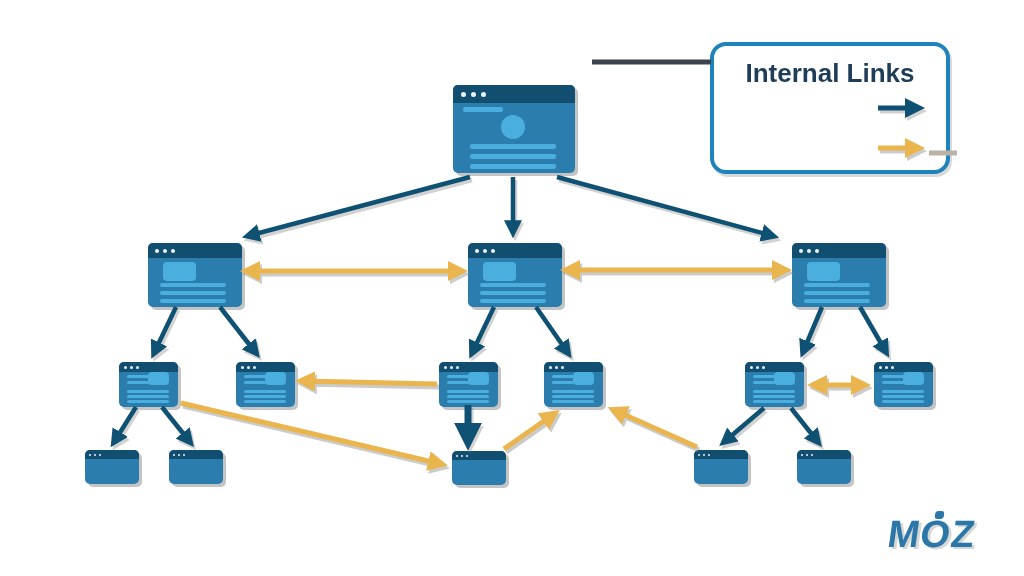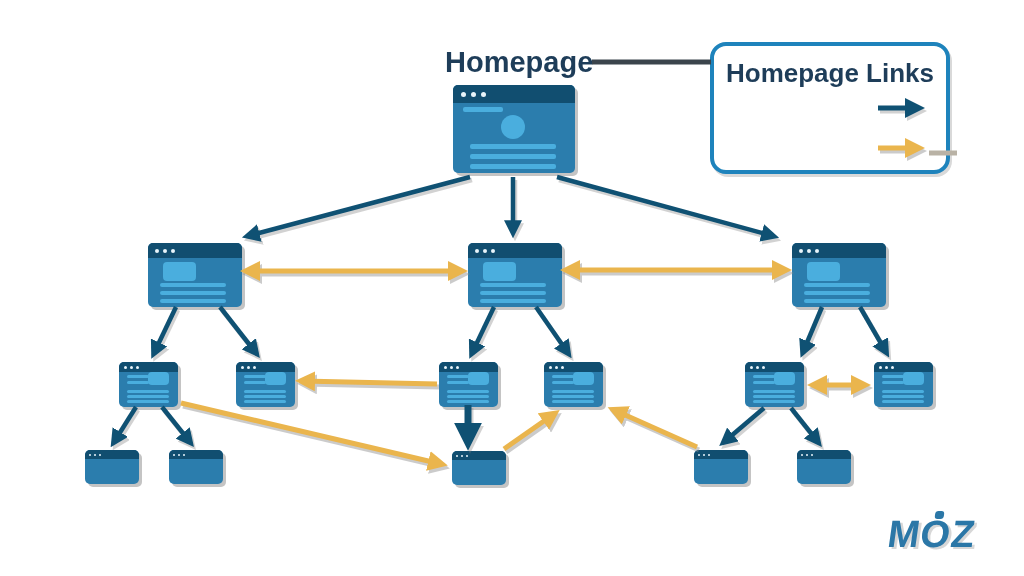--- a/index.html
+++ b/index.html
@@ -49,24 +49,23 @@
   
   svg.links{position:absolute;left:0;top:0;pointer-events:none;}
   g.dark-links{filter:drop-shadow(2px 3px 0 rgba(125,125,125,.35));}
   g.cross-links{filter:drop-shadow(2px 3px 0 rgba(140,140,140,.45));}
 </style>
 </head>
 <body>
 
 <div class="canvas">
 
-  <div class="homepage-label">Homepage</div>
 
   <div class="legend">
-    <div class="legend-title">Homepage Links</div>
+    <div class="legend-title">Internal Links</div>
   </div>
 
   <div class="win win-lg" style="left: 453px; top: 85px; width: 122px; height: 88px;">
       <div class="bar" style="height: 18px;">
         <span class="dots" style="padding-left: 8px; gap: 5px;">
           <i style="height: 5px; width: 5px;"></i>
           <i style="height: 5px; width: 5px;"></i>
           <i style="height: 5px; width: 5px;"></i>
         </span>
       </div>

